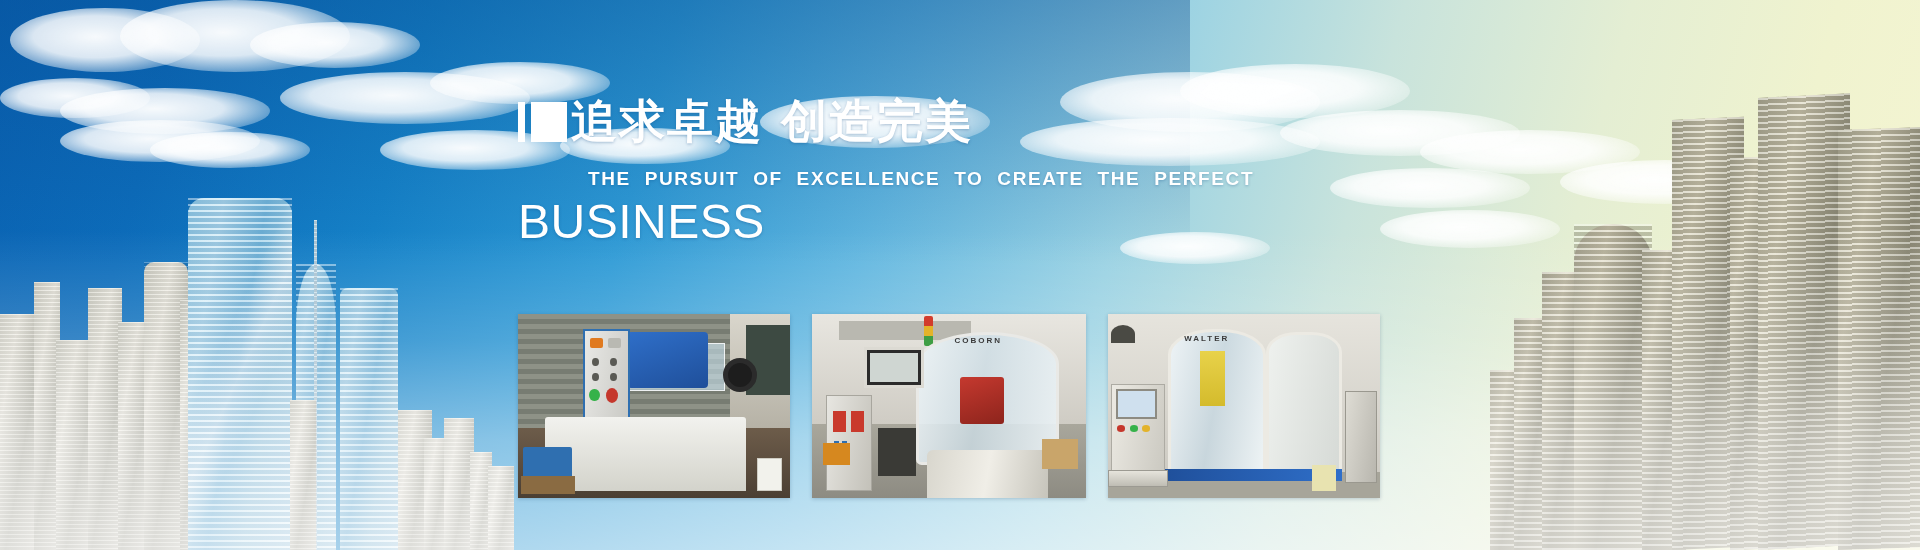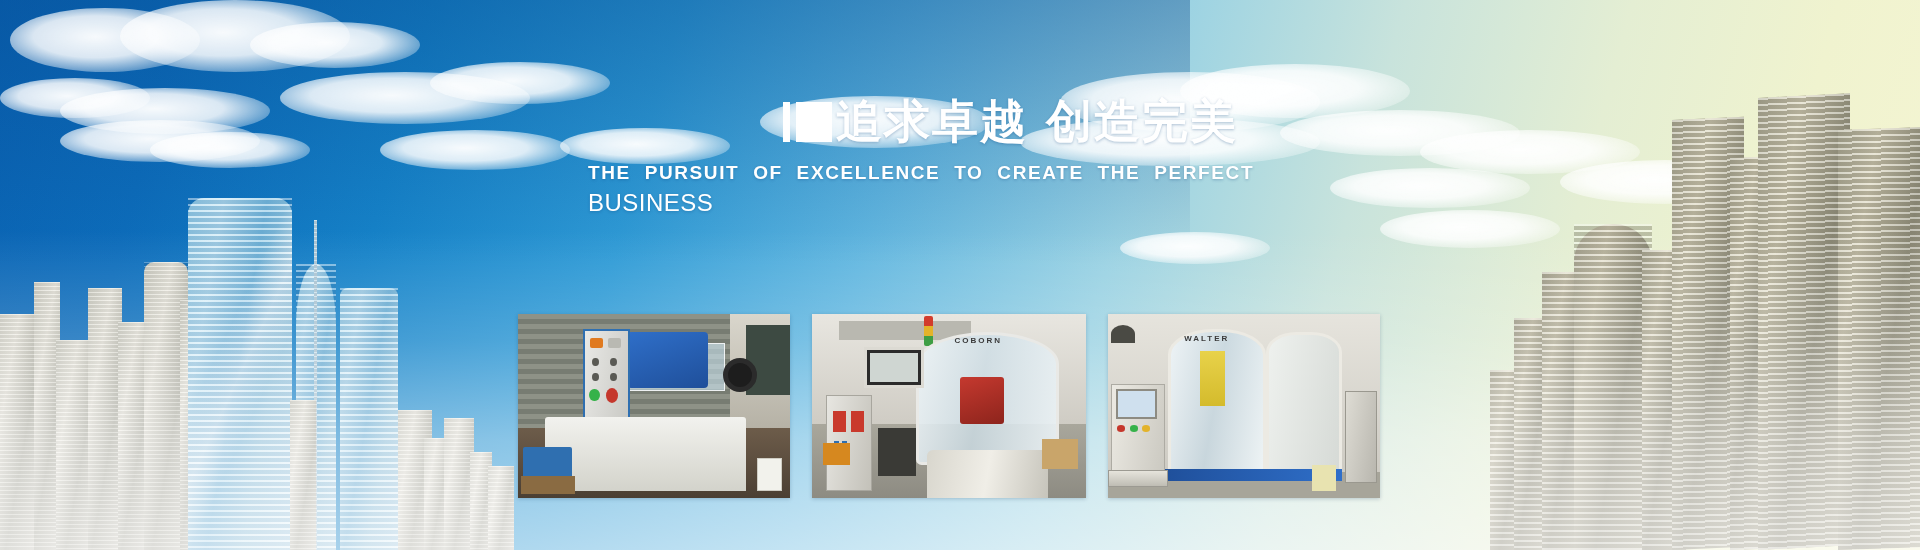--- a/index.html
+++ b/index.html
@@ -75,40 +75,40 @@
     position:absolute; inset:0;
     background:linear-gradient(115deg, rgba(255,255,255,0) 38%,
       rgba(255,255,255,.55) 50%, rgba(255,255,255,0) 62%);
     pointer-events:none;
   }
 
   
   .headline{
     position:absolute; left:518px; top:98px; width:720px; z-index:30;
   }
-  .h-row{ display:flex; align-items:center; gap:4px;justify-content:flex-end; }
+  .h-row{ display:flex; align-items:center; gap:4px; }
   .logo-mark{ display:flex; align-items:flex-end; gap:6px; height:42px; }
   .logo-bar{ width:7px;  height:40px; background:#ffffff; }
   .logo-sq { width:36px; height:40px; background:#ffffff; }
 
   .h-cn{
     font-family:"DejaVu Sans","Liberation Sans", sans-serif;
     font-size:46px; font-weight:700; color:#ffffff;
     letter-spacing:2px; line-height:1; white-space:nowrap;
     text-shadow:0 1px 3px rgba(0,60,120,.30);
   }
   .h-en{
-    margin-top:18px; margin-left:70px;
+    margin-top:24px; margin-left:70px;
     font-size:19px; font-weight:700; color:#ffffff;
     letter-spacing:1.6px; word-spacing:7px; white-space:nowrap;
     text-shadow:0 1px 3px rgba(0,60,120,.30);
   }
   .h-biz{
-    margin-left:70px; margin-top:6px;
-    font-size:24px; font-weight:400; color:#ffffff;
+    margin-top:6px;
+    font-size:48px; font-weight:400; color:#ffffff;
     letter-spacing:.5px; line-height:1.1;
     text-shadow:0 1px 3px rgba(0,60,120,.30);
   }
 
   
   .photos{
     position:absolute; left:518px; top:314px; display:flex; gap:22px; z-index:30;
   }
   .photo{
     width:272px; height:184px; position:relative; overflow:hidden;

